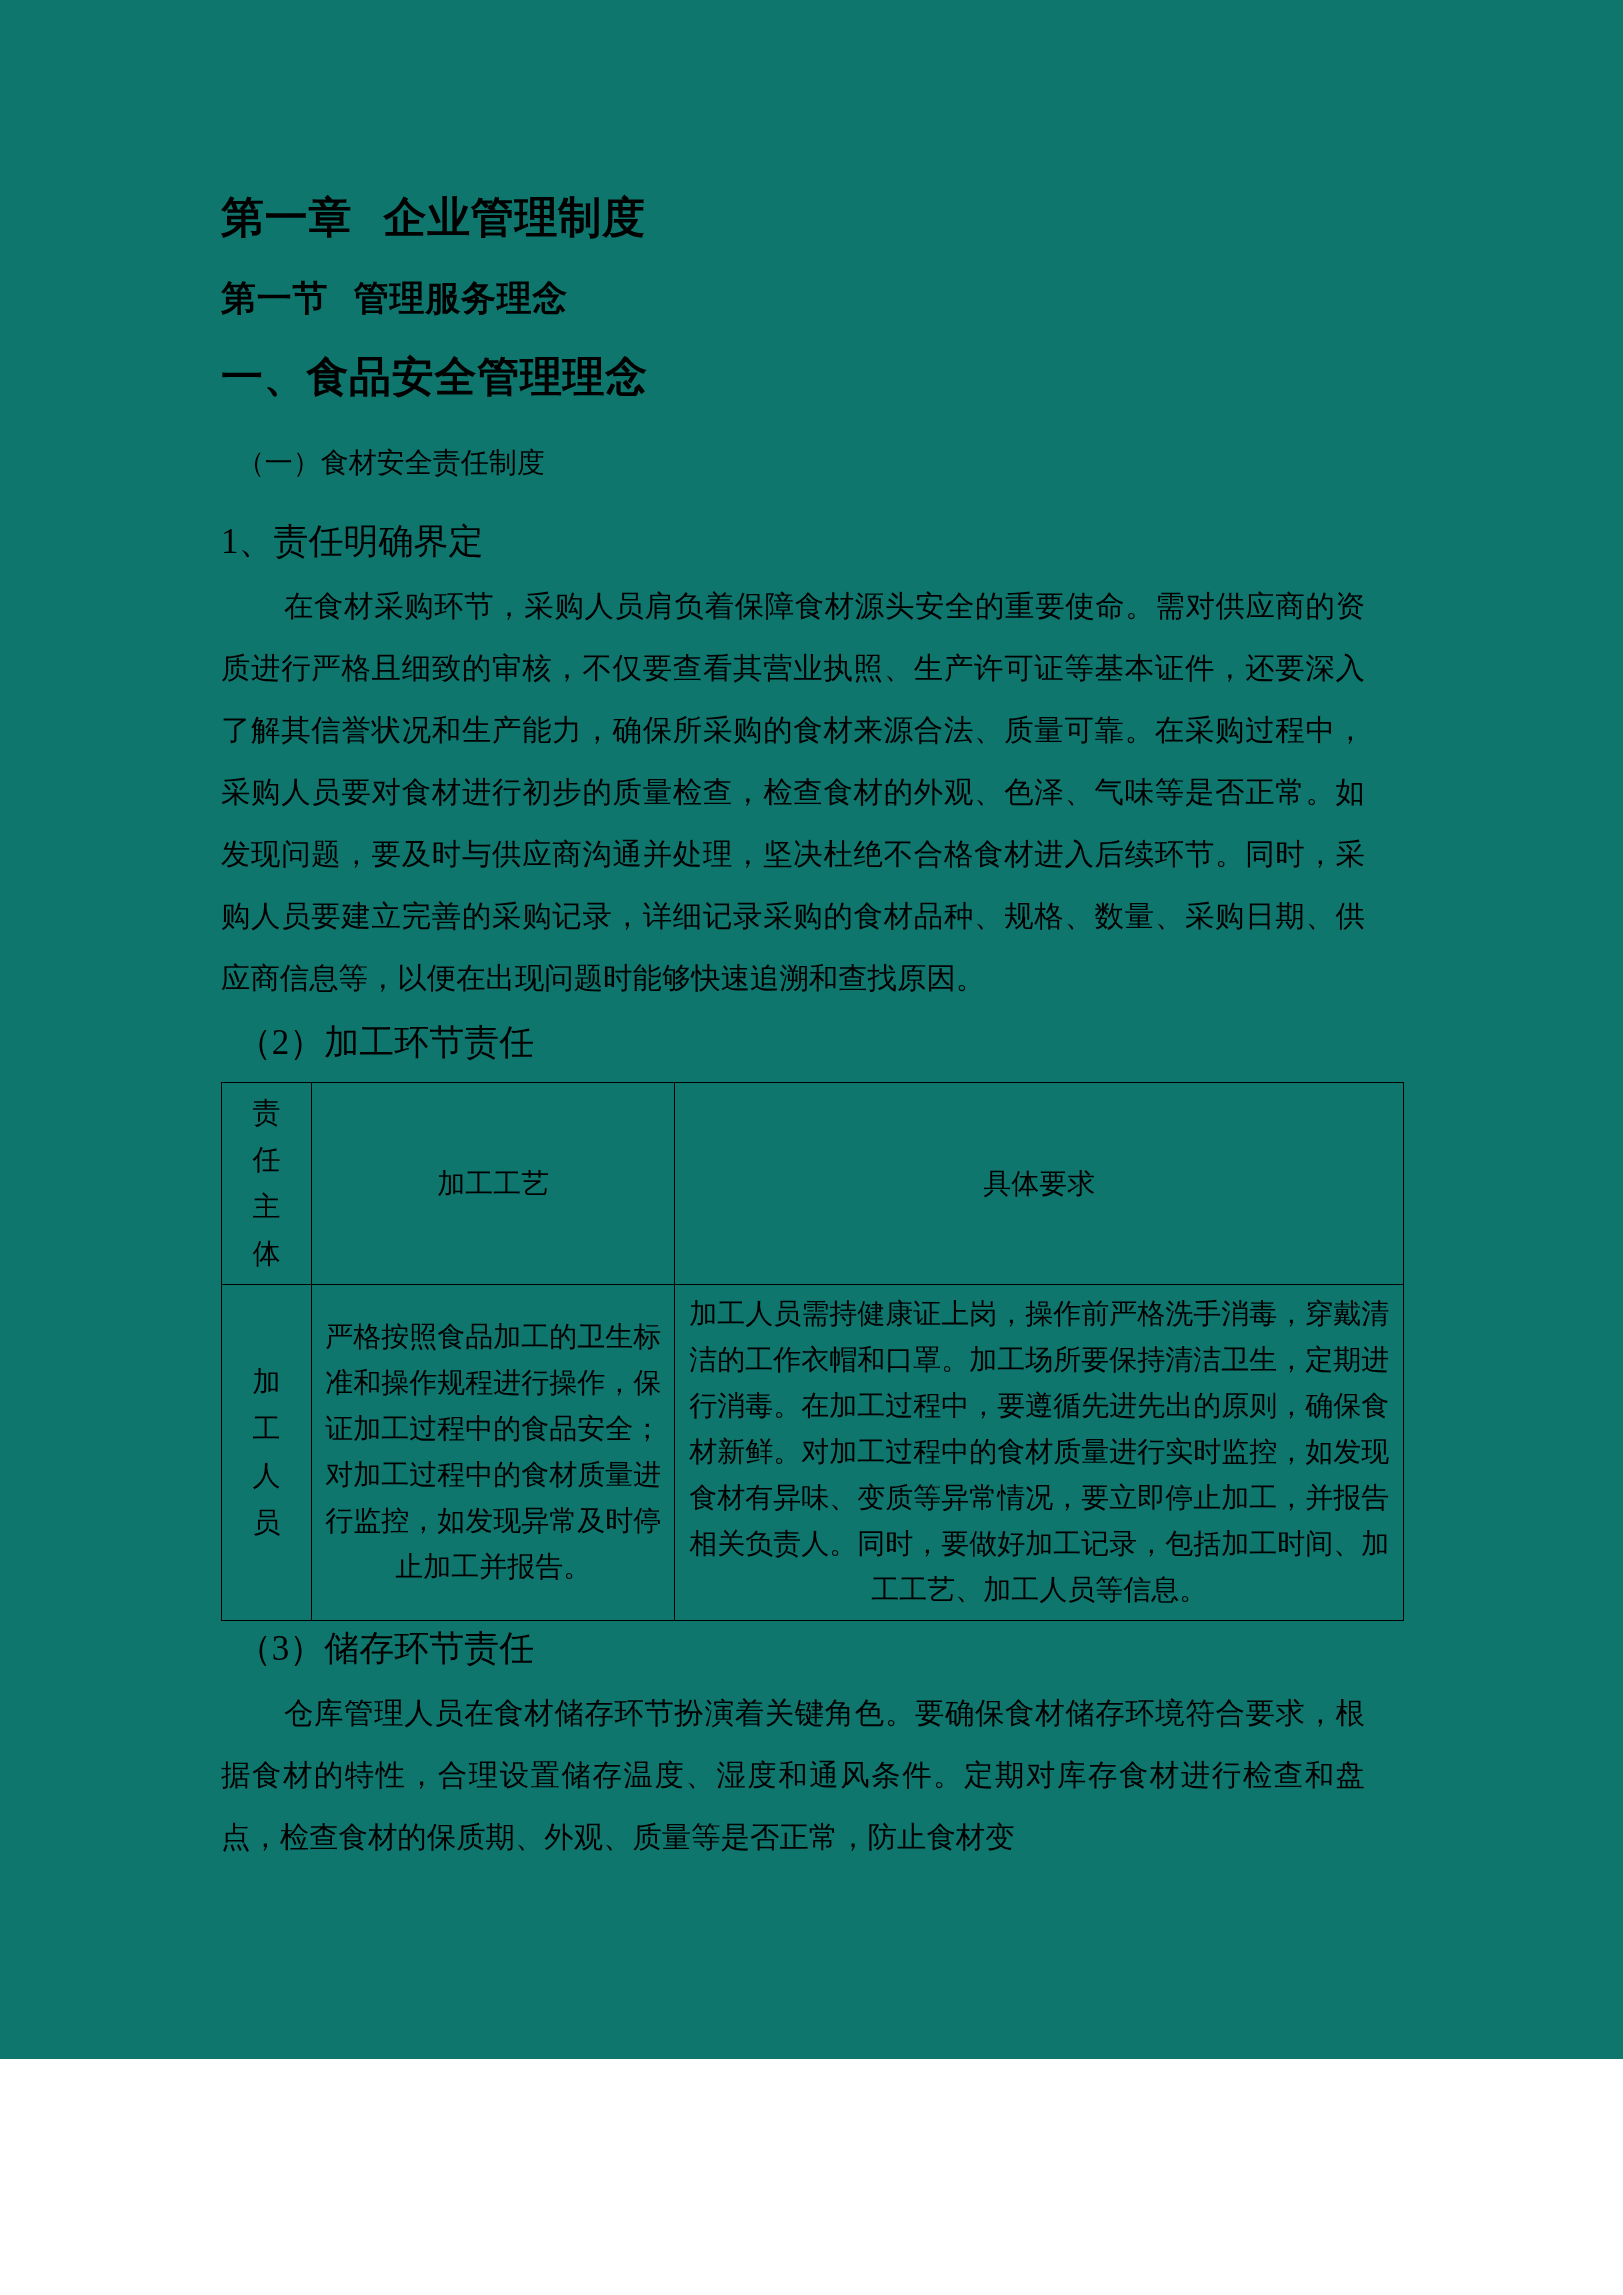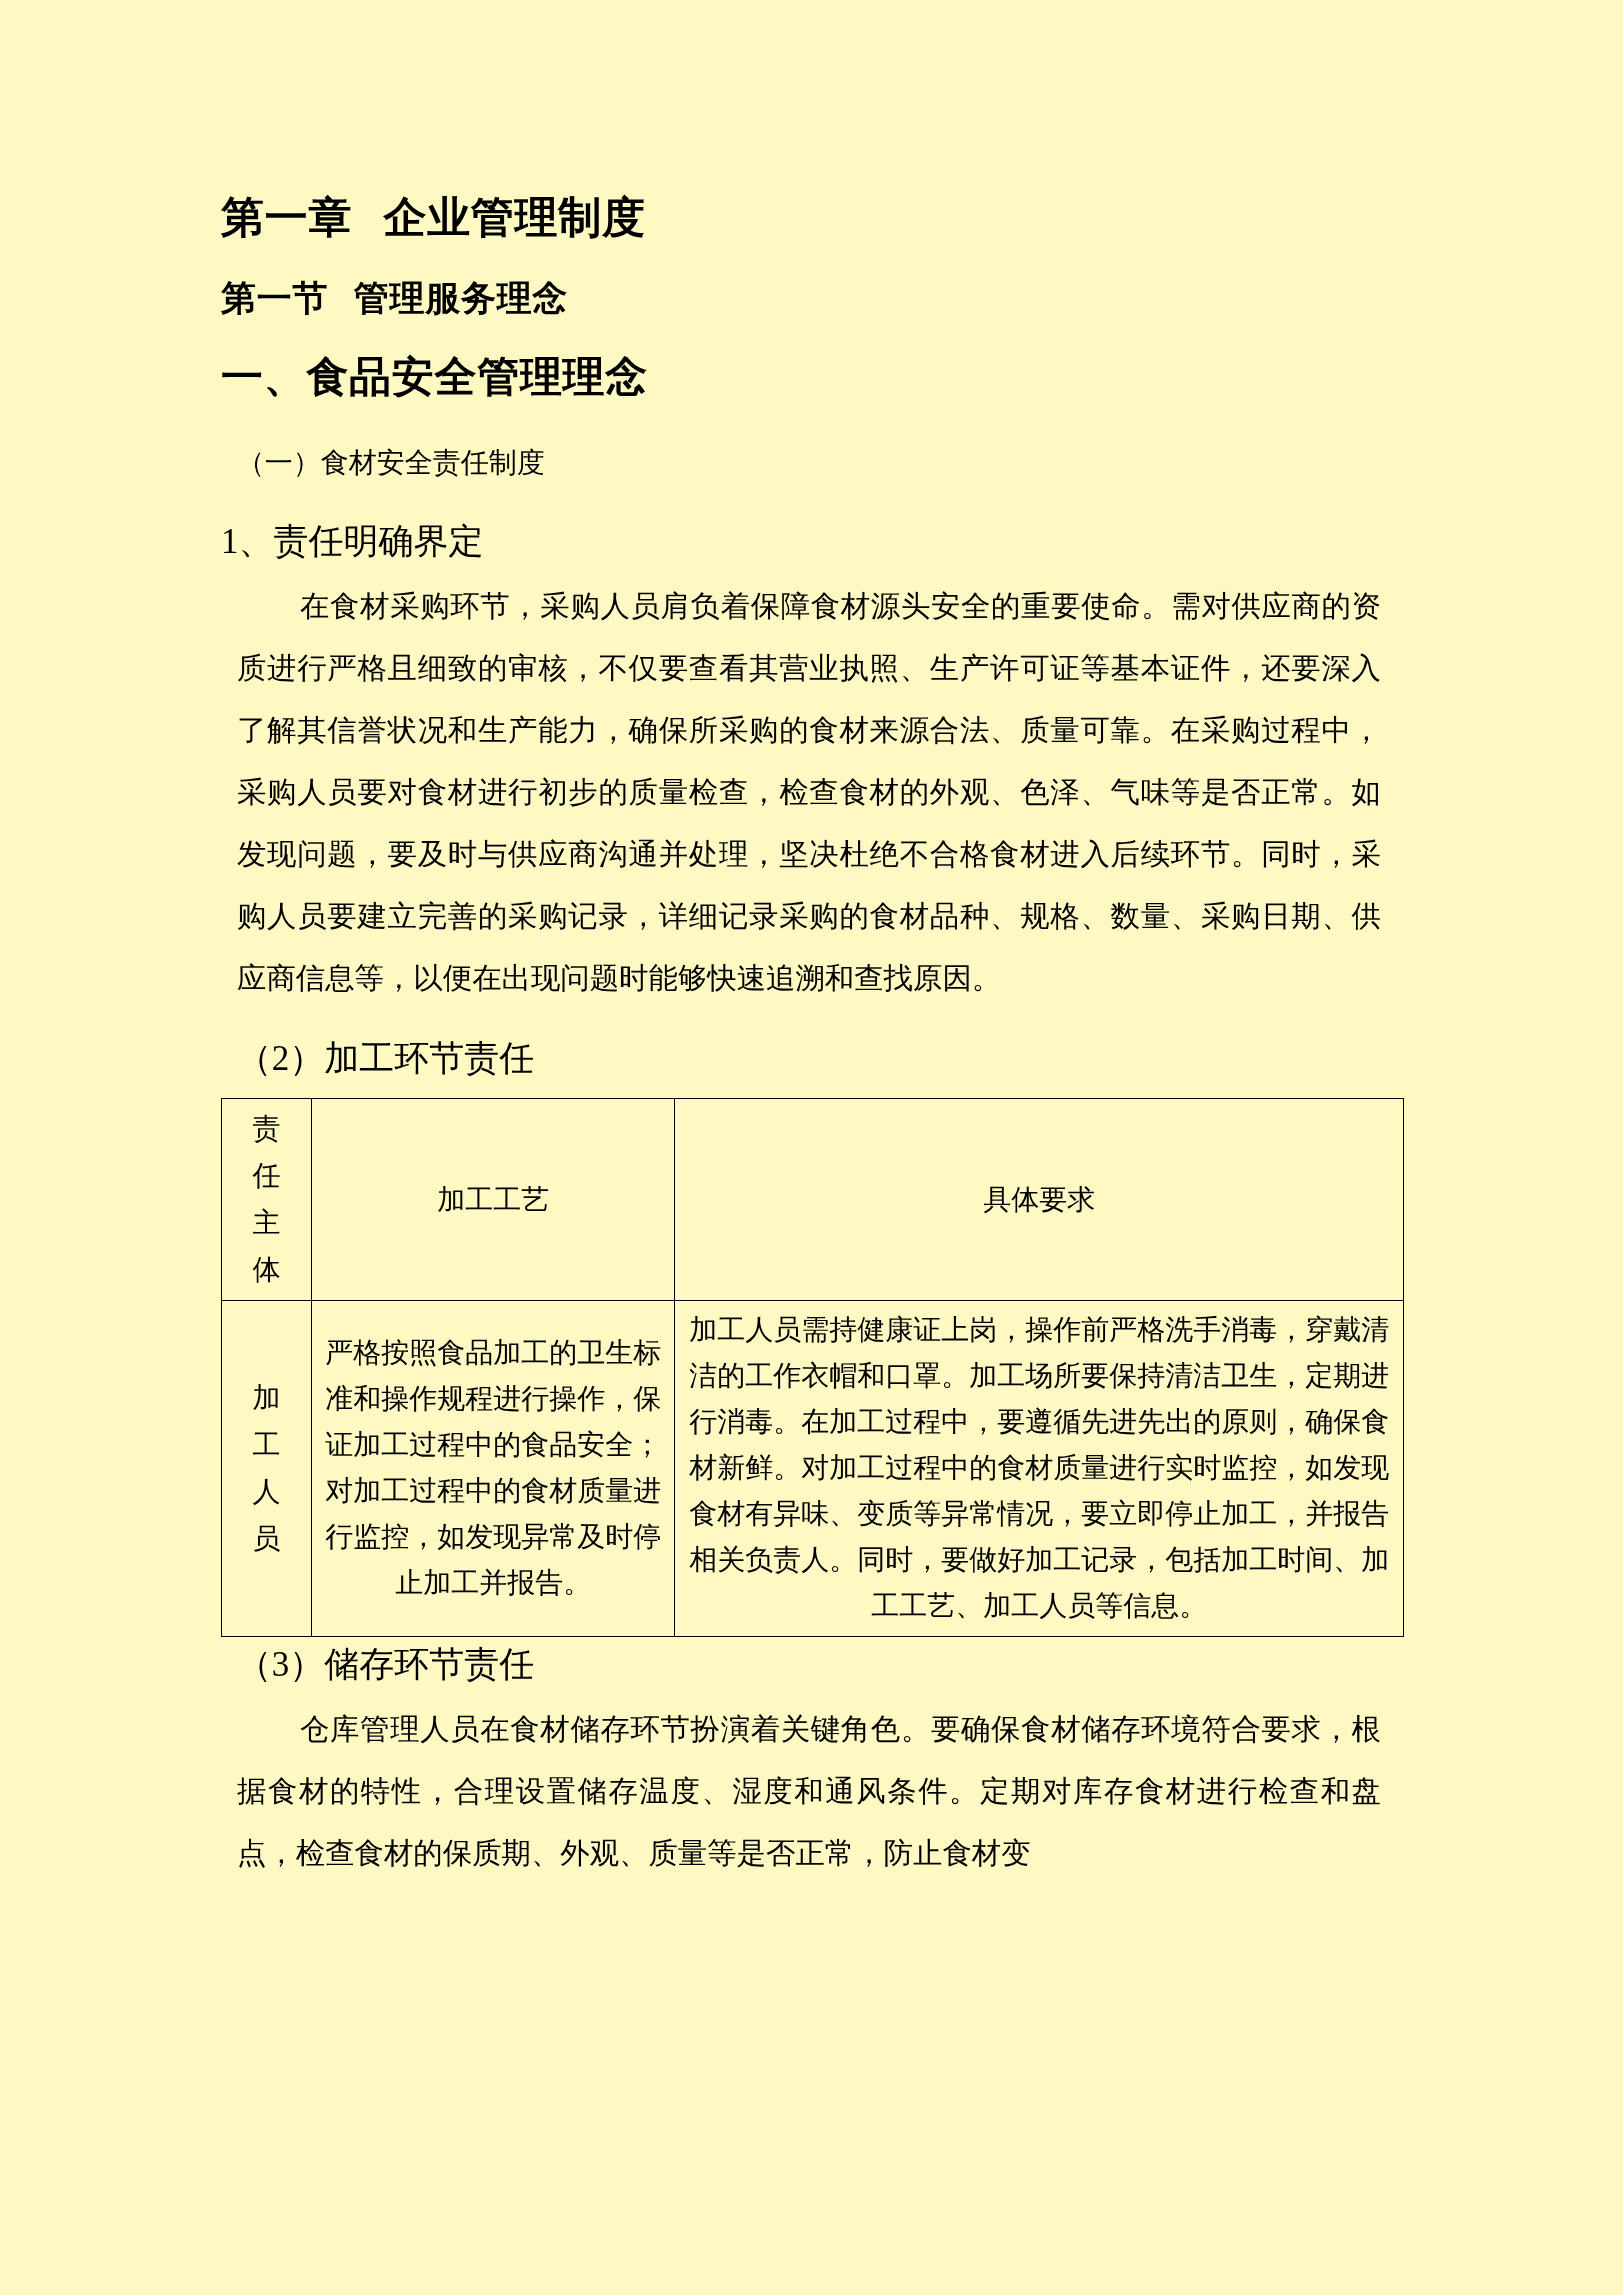--- a/index.html
+++ b/index.html
@@ -11,22 +11,22 @@
     width: 1623px;
     height: 2295px;
     font-family: "DejaVu Serif", "Liberation Serif", serif;
     color: #000000;
     overflow: hidden;
   }
 
   .page {
     position: relative;
     width: 1623px;
-    height: 2295px;
-    background: #fef9c3;
+    height: 2059px;
+    background: #0f766e;
     box-sizing: border-box;
     padding: 196px 220px 8px 221px;
   }
 
   
   .h1 {
     font-size: 43px;
     font-weight: bold;
     line-height: 1.0;
     letter-spacing: 0.7px;
@@ -67,21 +67,21 @@
     font-family: Liberation Serif, serif;
   }
   .line.indent1 {
     padding-left: 15.7px;
   }
 
   
   .para {
     font-size: 29.4px;
     line-height: 62px;
-    margin: 16px;
+    margin: 0;
     text-align: justify;
     text-justify: inter-character;
     text-indent: 63px;
     width: 1144px;
     word-break: break-all;
     font-family: Liberation Serif, serif;
   }
   .para.after-gap { margin-top: 9.2px; }
 
   .gap-sm { height: 11.8px; }

